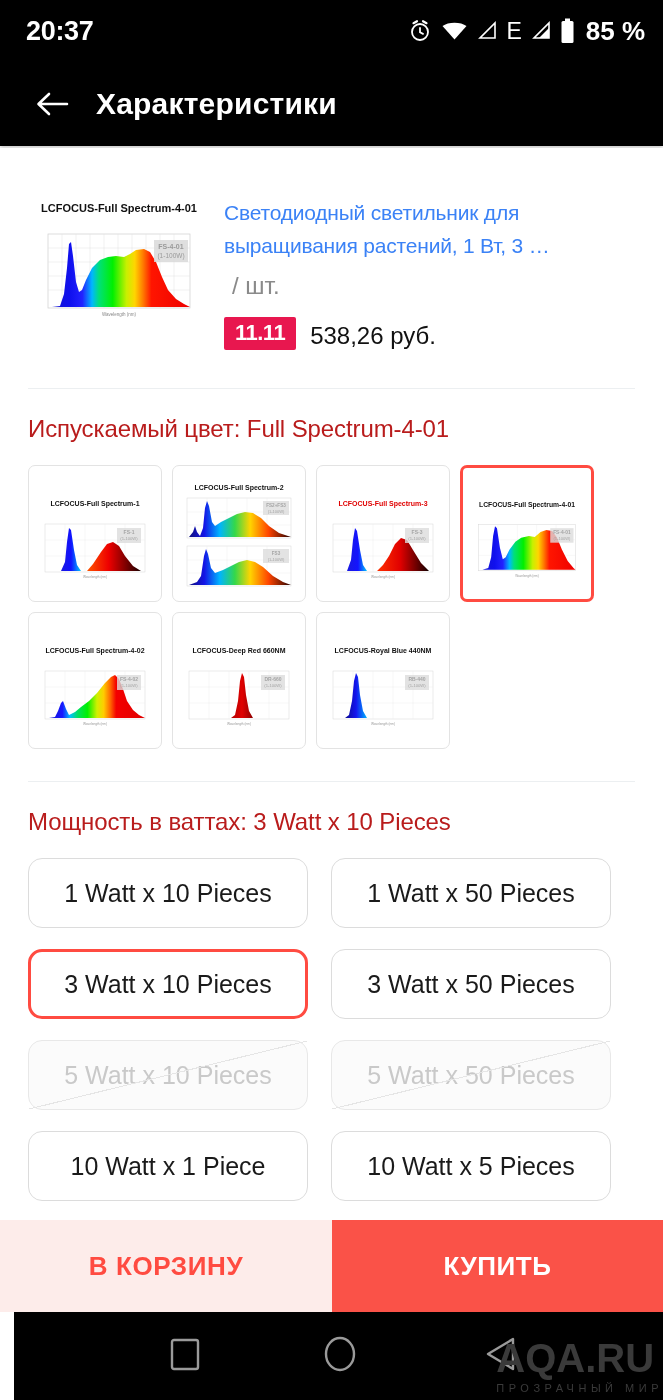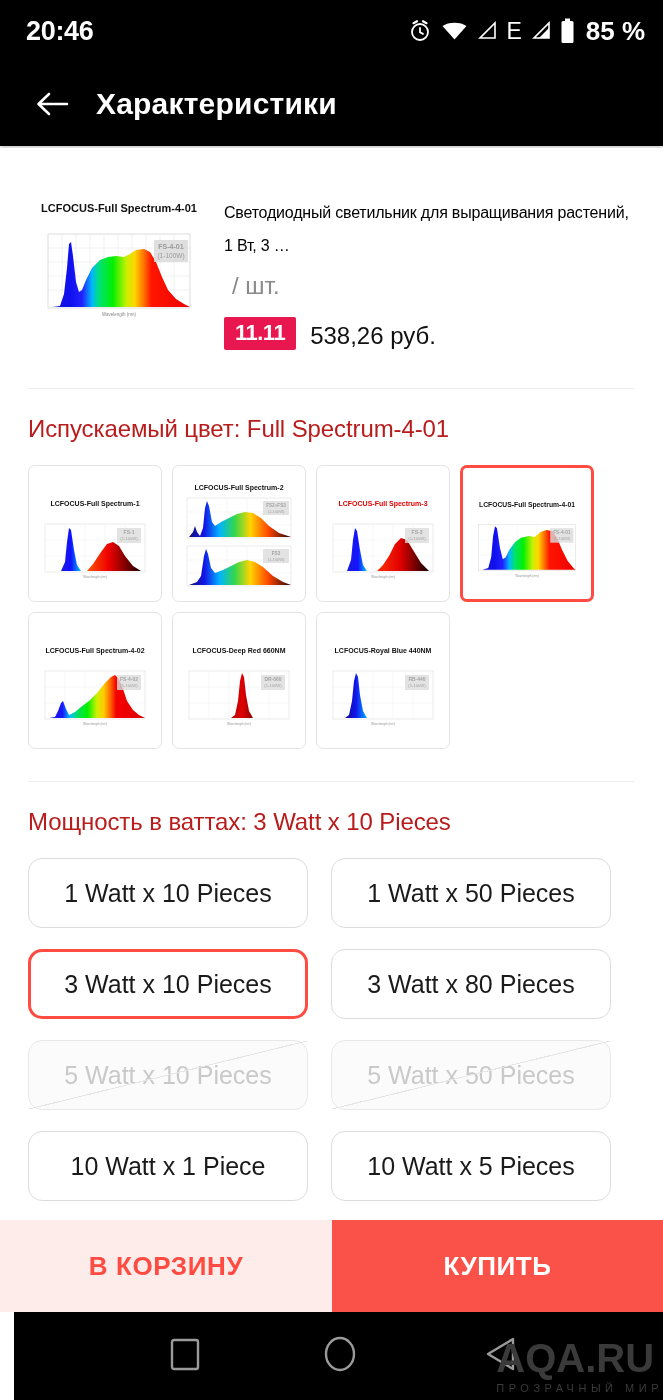--- a/index.html
+++ b/index.html
@@ -35,21 +35,21 @@
   .appbar-title { font-size: 30px; font-weight: bold; margin-left: 22px; letter-spacing: 0.2px; }
 
   
   .content { position: absolute; top: 148px; left: 0; width: 663px; height: 1072px; background: #fff; overflow: hidden; }
 
   
   .product { display: flex; padding: 34px 26px 0 26px; }
   .product-thumb { width: 186px; height: 160px; flex: none; position: relative; }
   .product-info { flex: 1; padding-left: 12px; padding-top: 14px; }
   .product-title {
-    font-size: 16px; line-height: 33px; color: #000000; font-weight: 400;
+    font-size: 21px; line-height: 33px; color: #3b82f6; font-weight: 400;
     letter-spacing: -0.2px;
   }
   .price-row { display: flex; align-items: baseline; margin-top: 10px; }
   .price-main { font-size: 30px; font-weight: bold; color: #111; }
   .price-unit { font-size: 24px; color: #8a8a8a; margin-left: 8px; }
   .promo-row { display: flex; align-items: flex-end; margin-top: 17px; }
   .promo-badge {
     background: #E8174F; color: #fff; font-size: 22px; font-weight: bold;
     padding: 3px 11px 4px 11px; border-radius: 2px; letter-spacing: -0.5px;
   }
@@ -117,21 +117,21 @@
   }
   .wm-main { font-size: 40px; font-weight: bold; letter-spacing: 0px; line-height: 1; }
   .wm-sub { font-size: 11px; letter-spacing: 4.5px; margin-top: 4px; text-align: right; }
 </style>
 </head>
 <body>
 
 <div class="screen">
 
   <div class="statusbar">
-    <div class="status-time">20:46</div>
+    <div class="status-time">20:37</div>
     <div class="status-icons">
       <span>
         <svg width="24" height="24" viewBox="0 0 24 24">
           <circle cx="12" cy="13" r="8" fill="none" stroke="#fff" stroke-width="1.8"></circle>
           <path d="M12 9v4.3l3 1.6" stroke="#fff" stroke-width="1.8" fill="none" stroke-linecap="round"></path>
           <path d="M5.5 4.2 L9 2.2 M18.5 4.2 L15 2.2" stroke="#fff" stroke-width="2.2" stroke-linecap="round"></path>
         </svg>
       </span>
       <span>
         <svg width="27" height="22" viewBox="0 0 27 22">
@@ -461,21 +461,21 @@
     </div>
 
     <div class="divider" style="margin-top:32px"></div>
 
     <div class="section-title">Мощность в ваттах: 3 Watt x 10 Pieces</div>
 
     <div class="opt-grid">
       <div class="opt">1 Watt x 10 Pieces</div>
       <div class="opt">1 Watt x 50 Pieces</div>
       <div class="opt selected">3 Watt x 10 Pieces</div>
-      <div class="opt">3 Watt x 80 Pieces</div>
+      <div class="opt">3 Watt x 50 Pieces</div>
       <div class="opt disabled">5 Watt x 10 Pieces</div>
       <div class="opt disabled">5 Watt x 50 Pieces</div>
       <div class="opt">10 Watt x 1 Piece</div>
       <div class="opt">10 Watt x 5 Pieces</div>
     </div>
 
   </div>
 
   <div class="actionbar">
     <div class="btn-cart">В КОРЗИНУ</div>

